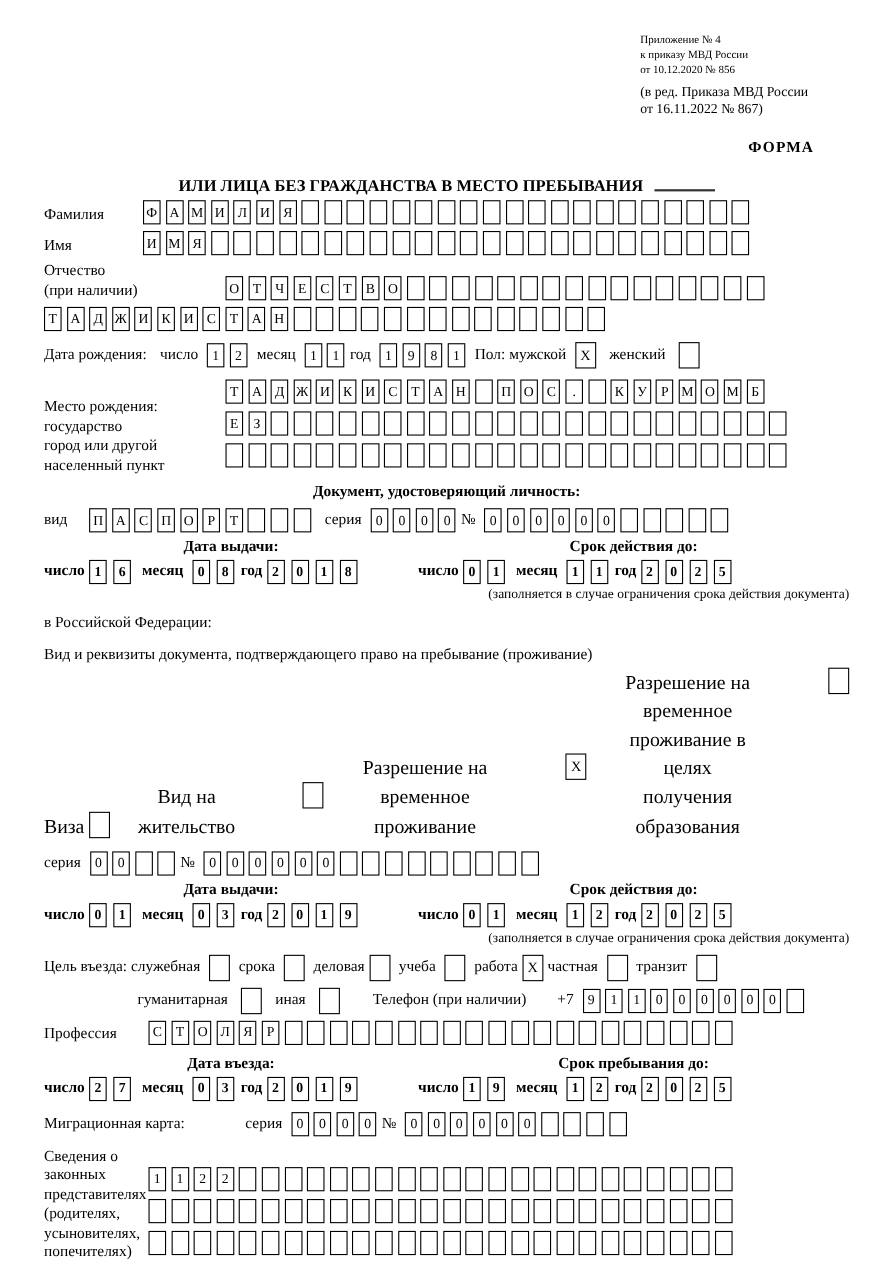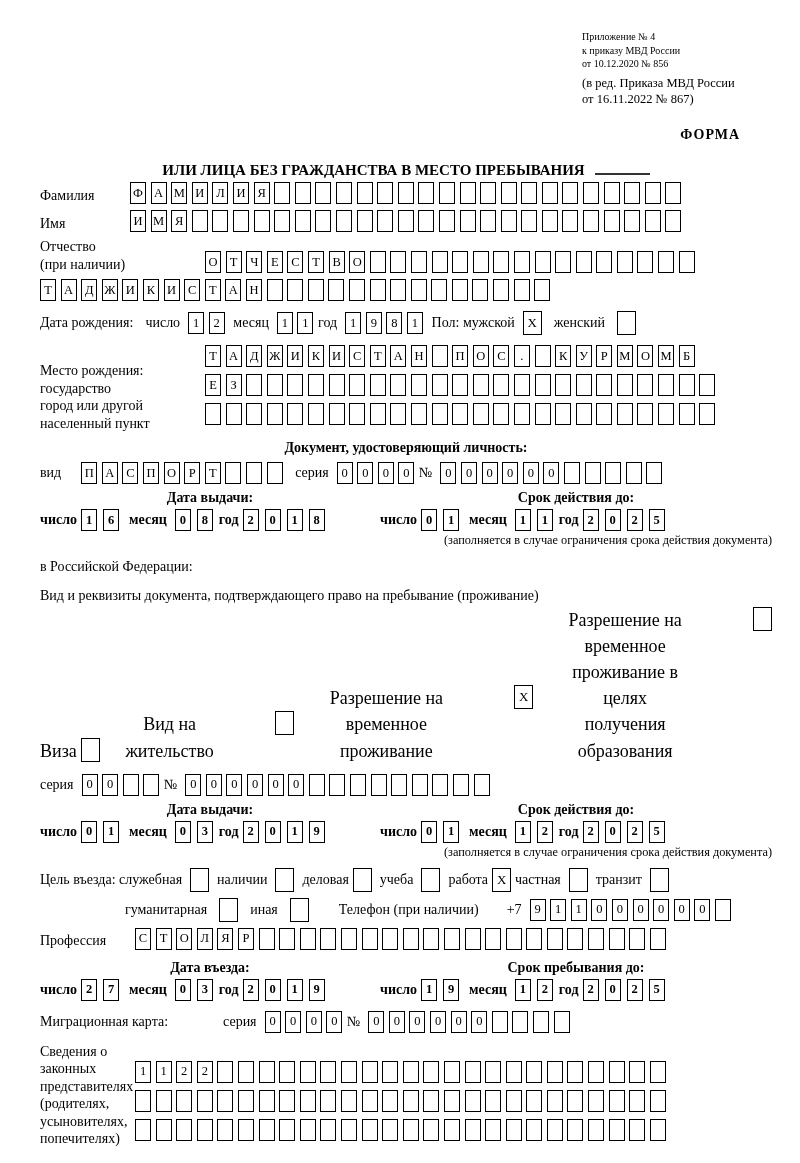--- a/index.html
+++ b/index.html
@@ -513,21 +513,21 @@
             <span class="cell">5</span>
           </span>
       </div>
     </div>
   </div>
   <div class="restrict-note">(заполняется в случае ограничения срока действия документа)</div>
 
   <div class="inline-row">
     <span>Цель въезда: служебная</span>
     <span class="checkbox gap8"></span>
-    <span class="gap8">наличии</span>
+    <span class="gap8">срока</span>
     <span class="checkbox gap8"></span>
     <span class="gap8">деловая</span>
     <span class="checkbox gap4"></span>
     <span class="gap8">учеба</span>
     <span class="checkbox gap8"></span>
     <span class="gap8">работа</span>
     <span class="checkbox gap4">X</span>
     <span class="gap4">частная</span>
     <span class="checkbox gap8"></span>
     <span class="gap8">транзит</span>

